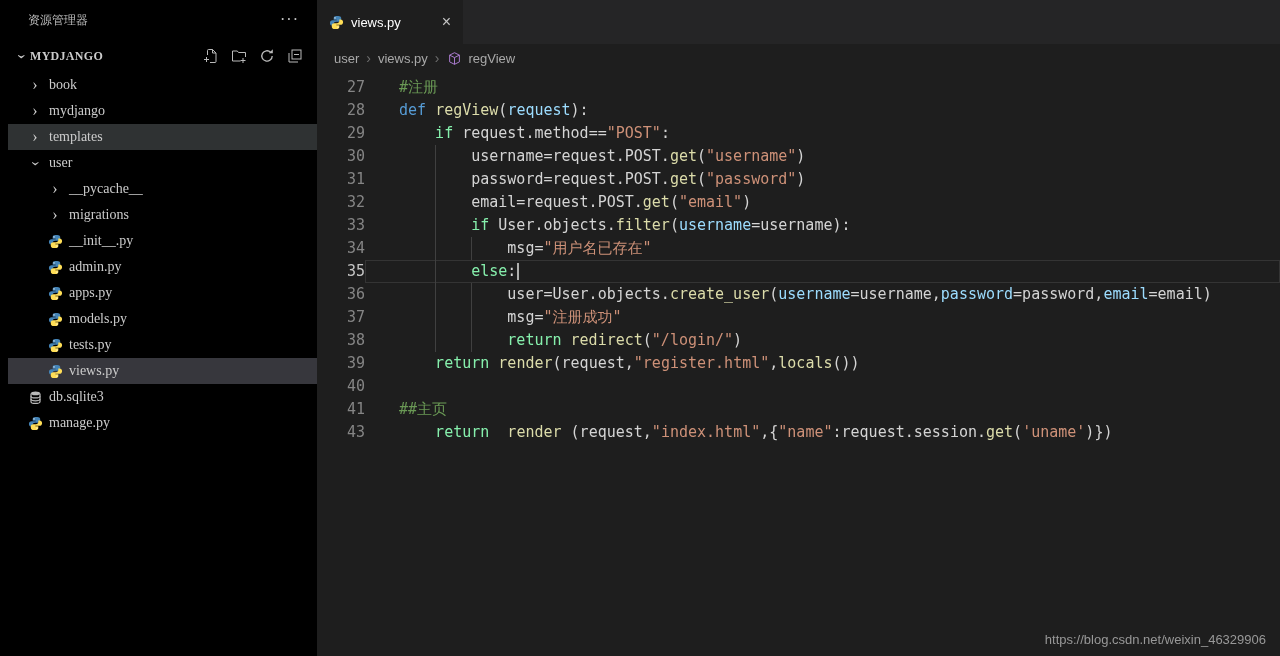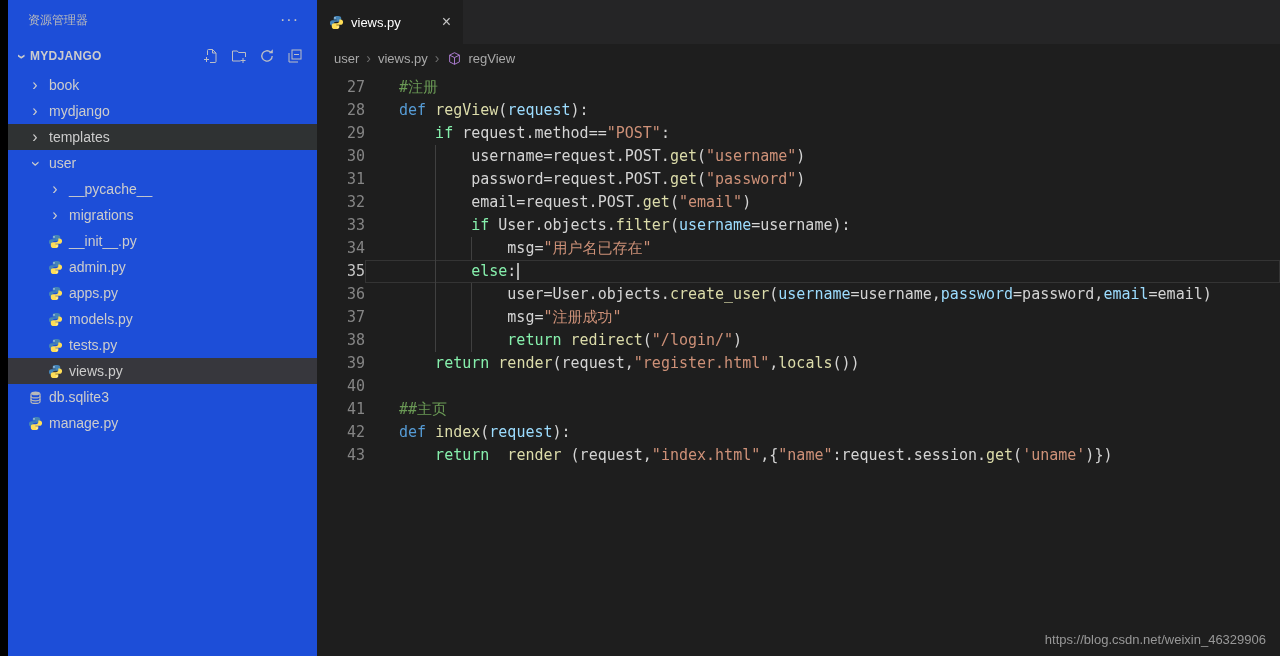--- a/index.html
+++ b/index.html
@@ -4,22 +4,22 @@
 <style>
   * { box-sizing: border-box; margin: 0; padding: 0; }
   html, body { width: 1280px; height: 656px; overflow: hidden; background: #1e1e1e;
     font-family: "Liberation Sans", sans-serif; }
   .app { display: flex; width: 1280px; height: 656px; }
 
   
   .edge-strip { width: 8px; background: #000000; flex: 0 0 8px; }
 
   
-  .sidebar { width: 309px; flex: 0 0 309px; background: #1d4ed8; color: #cccccc;
-    display: flex; flex-direction: column; overflow: hidden; }
+  .sidebar { width: 309px; flex: 0 0 309px; background: #000000; color: #cccccc;
+    display: flex; flex-direction: column; overflow: hidden; font-family: Liberation Serif, serif; }
   .sidebar-header { height: 40px; display: flex; align-items: center;
     justify-content: space-between; padding: 0 18px 0 20px; font-size: 12px; color: #bbbbbb; }
   .more { font-size: 16px; color: #c5c5c5; cursor: pointer; letter-spacing: 1px; }
   .section-header { height: 32px; display: flex; align-items: center; padding-left: 6px;
     font-size: 12px; font-weight: bold; color: #cccccc; cursor: pointer; }
   .section-label { margin-left: 2px; letter-spacing: .3px; }
   .actions { margin-left: auto; display: flex; gap: 12px; margin-right: 14px; align-items: center; }
   .actions .abtn { width: 16px; height: 16px; cursor: pointer; opacity: .95; }
   .chev { display: inline-block; width: 14px; text-align: center; color: #cccccc;
     font-size: 16px; line-height: 14px; transform-origin: 50% 55%; }
@@ -336,24 +336,20 @@
           </div>
           <div class="line">
             <span class="gutter">40</span>
             <span class="codepart"></span>
           </div>
           <div class="line">
             <span class="gutter">41</span>
             <span class="codepart"><span class="t-cmt">##主页</span></span>
           </div>
           <div class="line">
-            <span class="gutter">42</span>
-            <span class="codepart"><span class="t-kw">def </span><span class="t-fn">index</span><span class="t-txt">(</span><span class="t-var">request</span><span class="t-txt">):</span></span>
-          </div>
-          <div class="line">
             <span class="gutter">43</span>
             <span class="codepart"><span class="ind"></span><span class="t-ctrl">return </span><span class="t-txt"> </span><span class="t-fn">render</span><span class="t-txt"> (request,</span><span class="t-str">"index.html"</span><span class="t-txt">,{</span><span class="t-str">"name"</span><span class="t-txt">:request.session.</span><span class="t-fn">get</span><span class="t-txt">(</span><span class="t-str">'uname'</span><span class="t-txt">)})</span></span>
           </div>
         </div>
     </div>
 
     <div class="watermark">https://blog.csdn.net/weixin_46329906</div>
   </div>
 </div>
 

